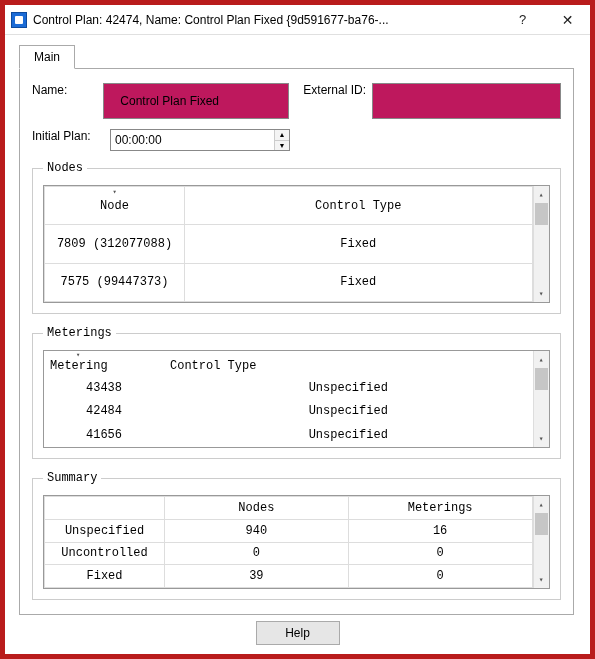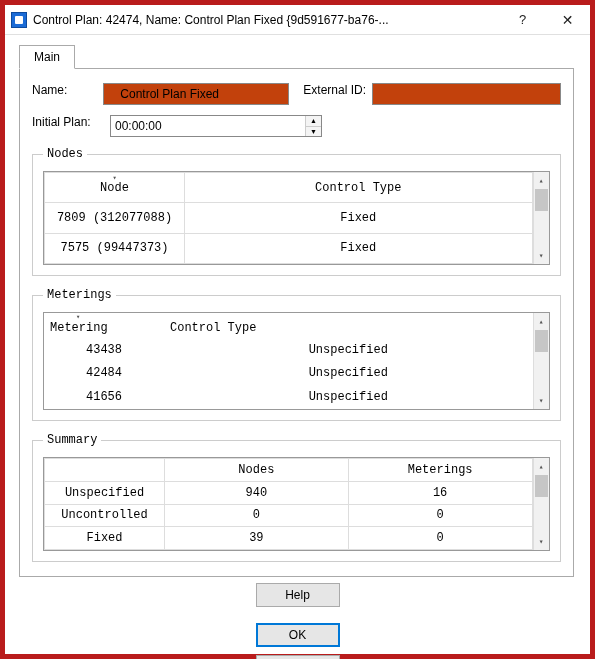--- a/index.html
+++ b/index.html
@@ -84,30 +84,30 @@
   .form-row {
     display: flex;
     margin-bottom: 10px;
     gap: 6px;
   }
   .form-row label {
     white-space: nowrap;
   }
   .text-input {
     border: 1px solid #888;
-    height: 22px;
+    height: 36px;
     padding: 0 16px;
     font: inherit;
-    background: #c2410c;
+    background: #be185d;
   }
   .spinner {
     display: flex;
     border: 1px solid #888;
     height: 22px;
-    width: 212px;
+    width: 180px;
   }
   .spinner input {
     border: none;
     flex: 1;
     padding: 0 4px;
     font: inherit;
     outline: none;
   }
   .spinner-buttons {
     width: 16px;
@@ -256,21 +256,21 @@
           <input value="00:00:00" style="">
           <div class="spinner-buttons">
             <div class="spinner-btn">▲</div>
             <div class="spinner-btn">▼</div>
           </div>
         </div>
       </div>
 
       <fieldset class="group">
         <legend>Nodes</legend>
-        <div class="table-wrap" style="height:94px">
+        <div class="table-wrap" style="height:118px">
           <table class="tbl">
             <colgroup>
                 <col style="width:140px">
                 <col>
               </colgroup>
             <tbody>
                 <tr>
               <th>
                 <span class="sort-indicator">▾</span>
                 <span>Node</span>

